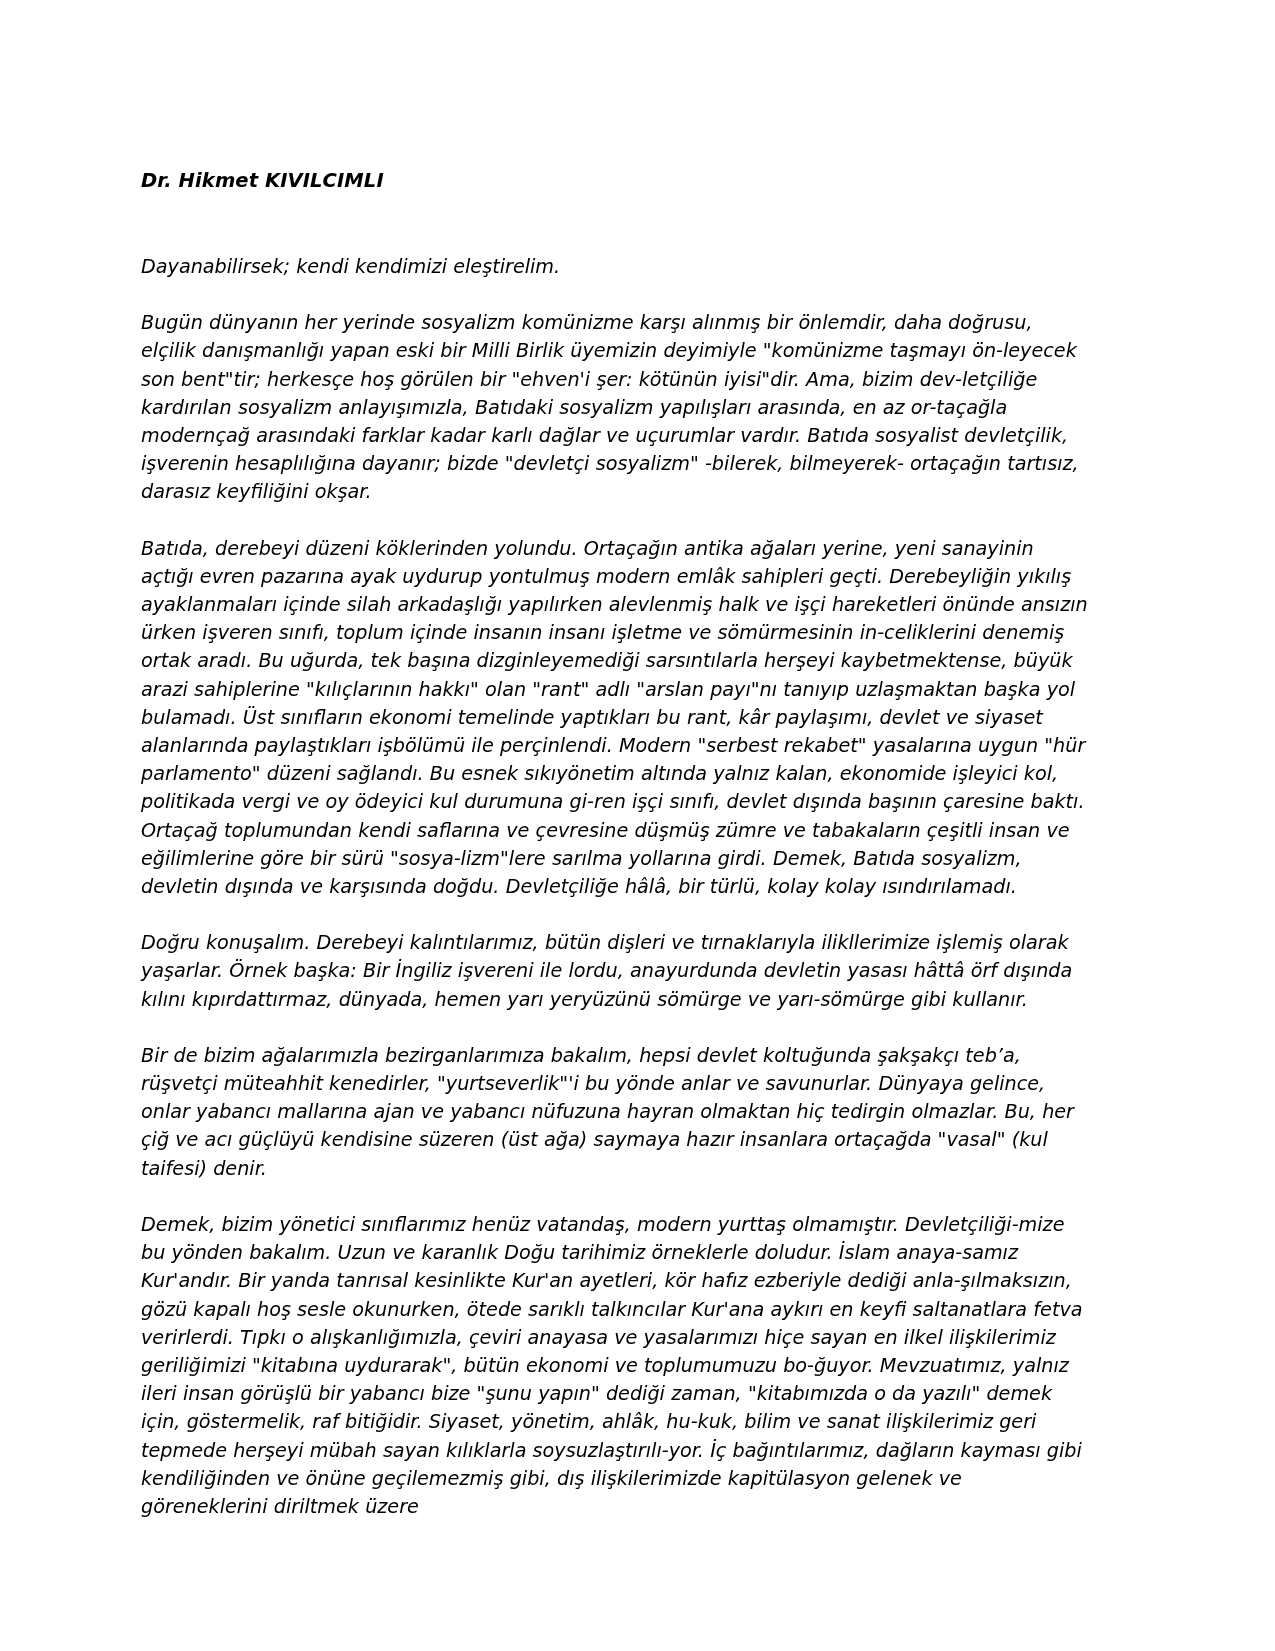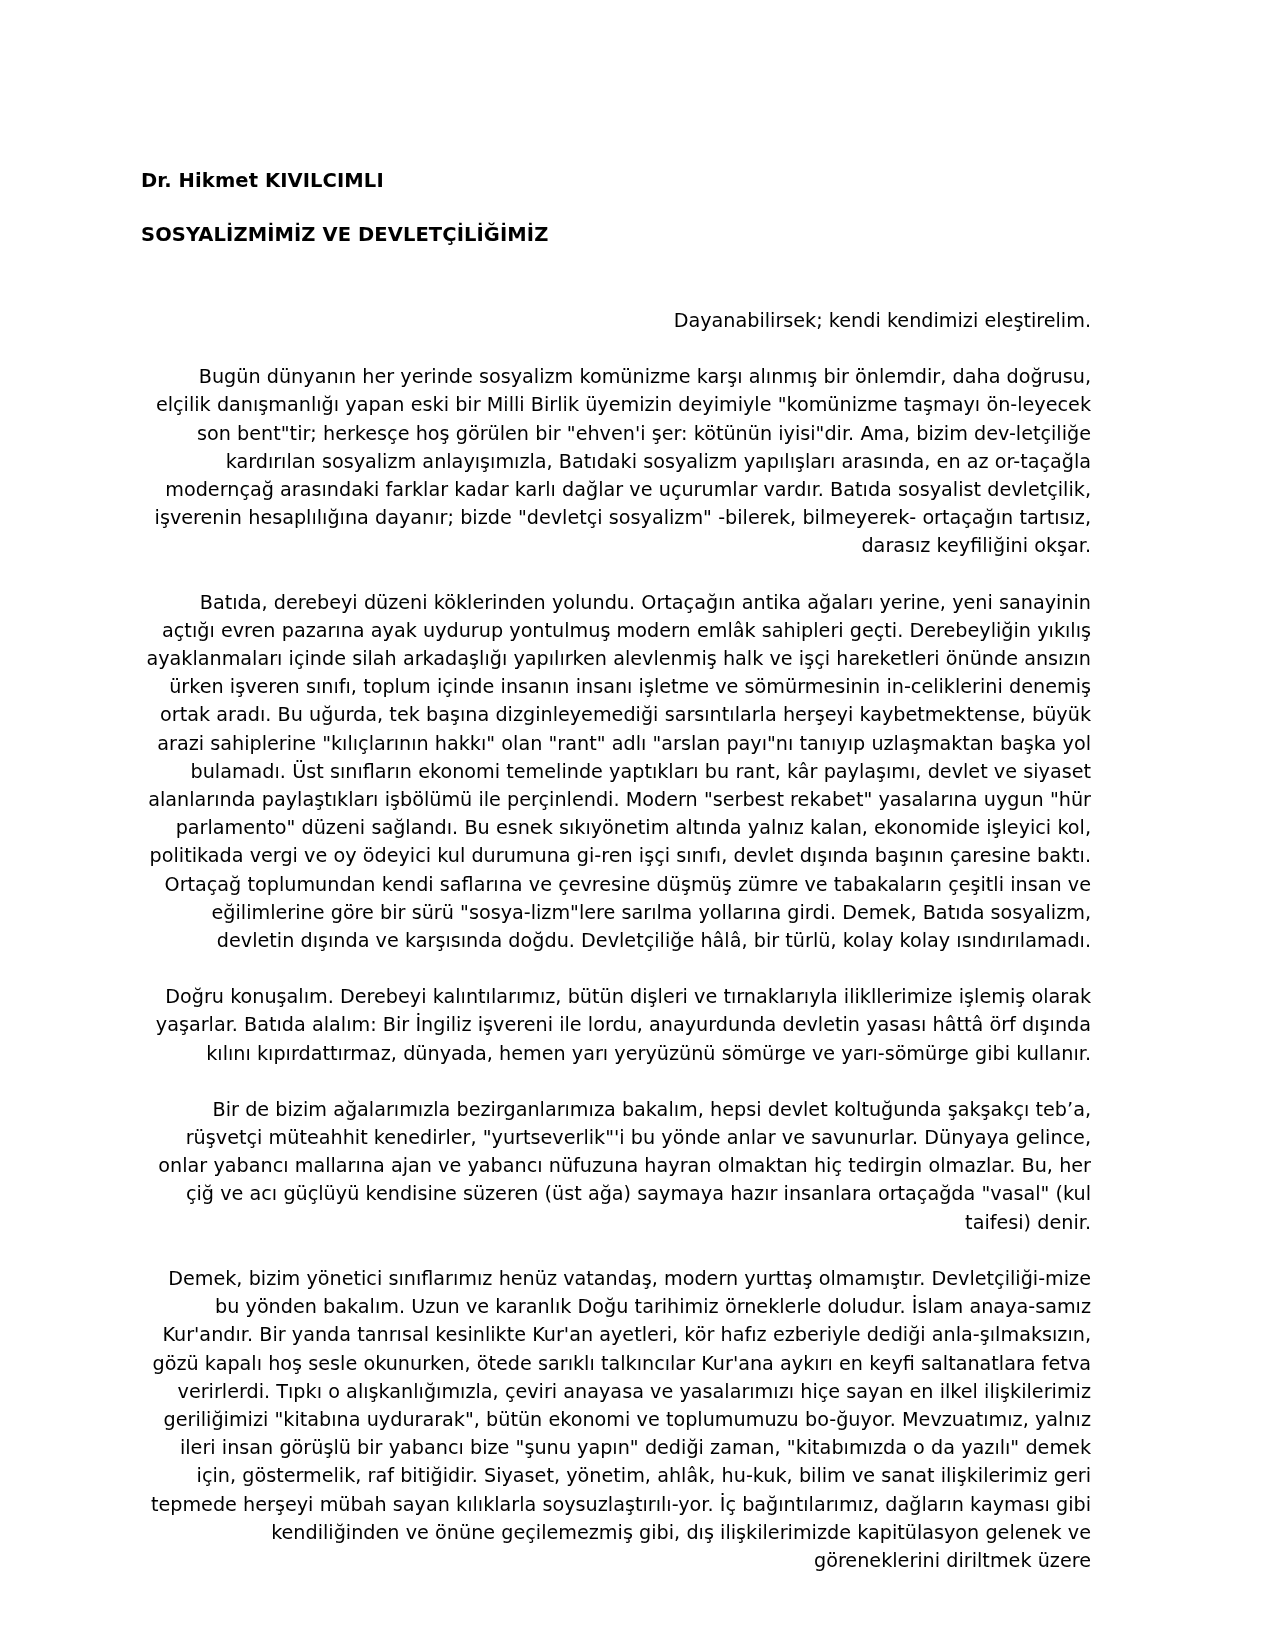--- a/index.html
+++ b/index.html
@@ -16,20 +16,21 @@
     -webkit-font-smoothing: antialiased;
   }
   .page {
     position: relative;
     width: 1275px;
     height: 1651px;
     background: #ffffff;
     box-sizing: border-box;
     padding: 140px 185px 0 141px;
     overflow: hidden;
+    font-style: italic;
   }
   .doc-body {
     width: 950px;
   }
   .doc-title {
     font-size: 19.5px;
     font-weight: bold;
     line-height: 27px;
     letter-spacing: 0.1px;
     margin: 0;
@@ -37,44 +38,43 @@
     white-space: pre-line;
   }
   .title-line {
     display: block;
   }
   p.para {
     font-size: 19.2px;
     line-height: 28.2px;
     margin: 0 0 28px 0;
     padding: 0;
-    text-align: right;
+    text-align: left;
     word-spacing: 0.1px;
     white-space: pre-line;
     hyphens: none;
   }
   p.para.first-after-title {
     margin-top: 32px;
   }
   p.para:last-child {
     margin-bottom: 0;
   }
 </style>
 </head>
 <body>
 
 <div class="page">
   <div class="doc-body">
 
     <h1 class="doc-title">
       <span class="title-line">Dr. Hikmet KIVILCIMLI</span>
-      <span class="title-line">SOSYALİZMİMİZ VE DEVLETÇİLİĞİMİZ</span>
     </h1>
 
     <p class="para first-after-title">Dayanabilirsek; kendi kendimizi eleştirelim.</p>
     <p class="para">Bugün dünyanın her yerinde sosyalizm komünizme karşı alınmış bir önlemdir, daha doğrusu, elçilik danışmanlığı yapan eski bir Milli Birlik üyemizin deyimiyle "komünizme taşmayı ön-leyecek son bent"tir; herkesçe hoş görülen bir "ehven'i şer: kötünün iyisi"dir. Ama, bizim dev-letçiliğe kardırılan sosyalizm anlayışımızla, Batıdaki sosyalizm yapılışları arasında, en az or-taçağla modernçağ arasındaki farklar kadar karlı dağlar ve uçurumlar vardır. Batıda sosyalist devletçilik, işverenin hesaplılığına dayanır; bizde "devletçi sosyalizm" -bilerek, bilmeyerek- ortaçağın tartısız, darasız keyfiliğini okşar.</p>
     <p class="para">Batıda, derebeyi düzeni köklerinden yolundu. Ortaçağın antika ağaları yerine, yeni sanayinin açtığı evren pazarına ayak uydurup yontulmuş modern emlâk sahipleri geçti. Derebeyliğin yıkılış ayaklanmaları içinde silah arkadaşlığı yapılırken alevlenmiş halk ve işçi hareketleri önünde ansızın ürken işveren sınıfı, toplum içinde insanın insanı işletme ve sömürmesinin in-celiklerini denemiş ortak aradı. Bu uğurda, tek başına dizginleyemediği sarsıntılarla herşeyi kaybetmektense, büyük arazi sahiplerine "kılıçlarının hakkı" olan "rant" adlı "arslan payı"nı tanıyıp uzlaşmaktan başka yol bulamadı. Üst sınıfların ekonomi temelinde yaptıkları bu rant, kâr paylaşımı, devlet ve siyaset alanlarında paylaştıkları işbölümü ile perçinlendi. Modern "serbest rekabet" yasalarına uygun "hür parlamento" düzeni sağlandı. Bu esnek sıkıyönetim altında yalnız kalan, ekonomide işleyici kol, politikada vergi ve oy ödeyici kul durumuna gi-ren işçi sınıfı, devlet dışında başının çaresine baktı. Ortaçağ toplumundan kendi saflarına ve çevresine düşmüş zümre ve tabakaların çeşitli insan ve eğilimlerine göre bir sürü "sosya-lizm"lere sarılma yollarına girdi. Demek, Batıda sosyalizm, devletin dışında ve karşısında doğdu. Devletçiliğe hâlâ, bir türlü, kolay kolay ısındırılamadı.</p>
-    <p class="para">Doğru konuşalım. Derebeyi kalıntılarımız, bütün dişleri ve tırnaklarıyla ilikllerimize işlemiş olarak yaşarlar. Batıda alalım: Bir İngiliz işvereni ile lordu, anayurdunda devletin yasası hâttâ örf dışında kılını kıpırdattırmaz, dünyada, hemen yarı yeryüzünü sömürge ve yarı-sömürge gibi kullanır.</p>
+    <p class="para">Doğru konuşalım. Derebeyi kalıntılarımız, bütün dişleri ve tırnaklarıyla ilikllerimize işlemiş olarak yaşarlar. Örnek başka: Bir İngiliz işvereni ile lordu, anayurdunda devletin yasası hâttâ örf dışında kılını kıpırdattırmaz, dünyada, hemen yarı yeryüzünü sömürge ve yarı-sömürge gibi kullanır.</p>
     <p class="para">Bir de bizim ağalarımızla bezirganlarımıza bakalım, hepsi devlet koltuğunda şakşakçı teb’a, rüşvetçi müteahhit kenedirler, "yurtseverlik"'i bu yönde anlar ve savunurlar. Dünyaya gelince, onlar yabancı mallarına ajan ve yabancı nüfuzuna hayran olmaktan hiç tedirgin olmazlar. Bu, her çiğ ve acı güçlüyü kendisine süzeren (üst ağa) saymaya hazır insanlara ortaçağda "vasal" (kul taifesi) denir.</p>
     <p class="para">Demek, bizim yönetici sınıflarımız henüz vatandaş, modern yurttaş olmamıştır. Devletçiliği-mize bu yönden bakalım. Uzun ve karanlık Doğu tarihimiz örneklerle doludur. İslam anaya-samız Kur'andır. Bir yanda tanrısal kesinlikte Kur'an ayetleri, kör hafız ezberiyle dediği anla-şılmaksızın, gözü kapalı hoş sesle okunurken, ötede sarıklı talkıncılar Kur'ana aykırı en keyfi saltanatlara fetva verirlerdi. Tıpkı o alışkanlığımızla, çeviri anayasa ve yasalarımızı hiçe sayan en ilkel ilişkilerimiz geriliğimizi "kitabına uydurarak", bütün ekonomi ve toplumumuzu bo-ğuyor. Mevzuatımız, yalnız ileri insan görüşlü bir yabancı bize "şunu yapın" dediği zaman, "kitabımızda o da yazılı" demek için, göstermelik, raf bitiğidir. Siyaset, yönetim, ahlâk, hu-kuk, bilim ve sanat ilişkilerimiz geri tepmede herşeyi mübah sayan kılıklarla soysuzlaştırılı-yor. İç bağıntılarımız, dağların kayması gibi kendiliğinden ve önüne geçilemezmiş gibi, dış ilişkilerimizde kapitülasyon gelenek ve göreneklerini diriltmek üzere</p>
 
   </div>
 </div>
 
 </body></html>

